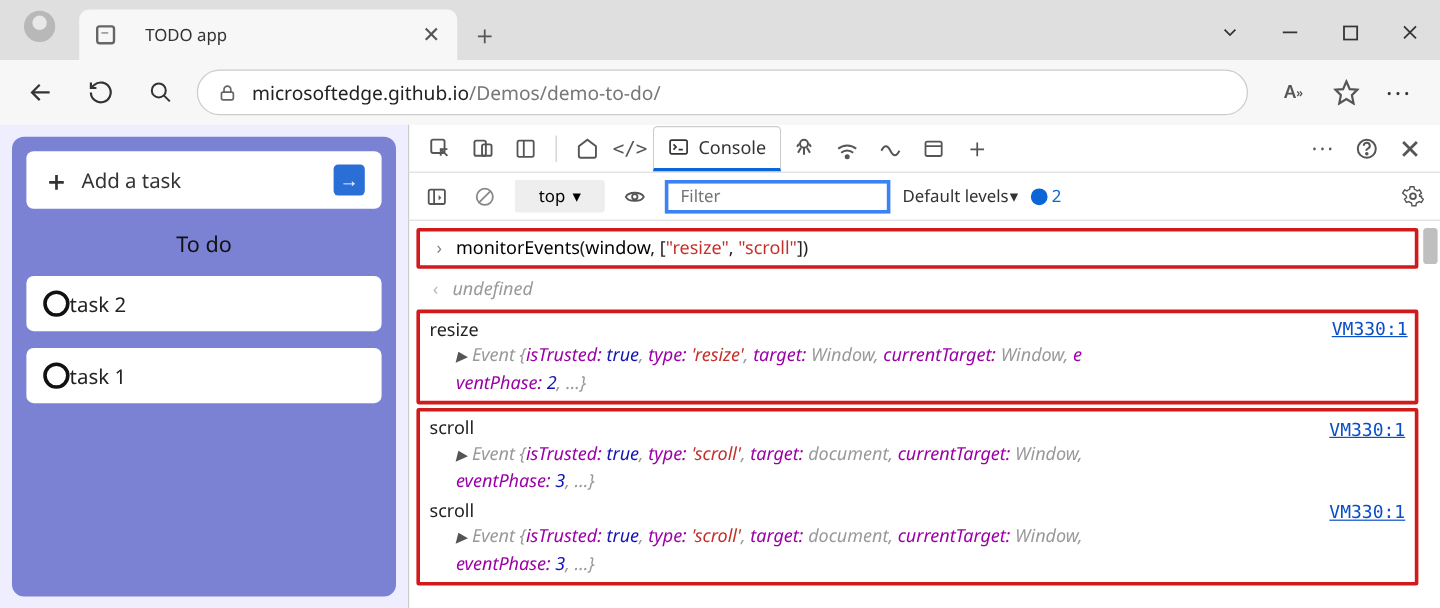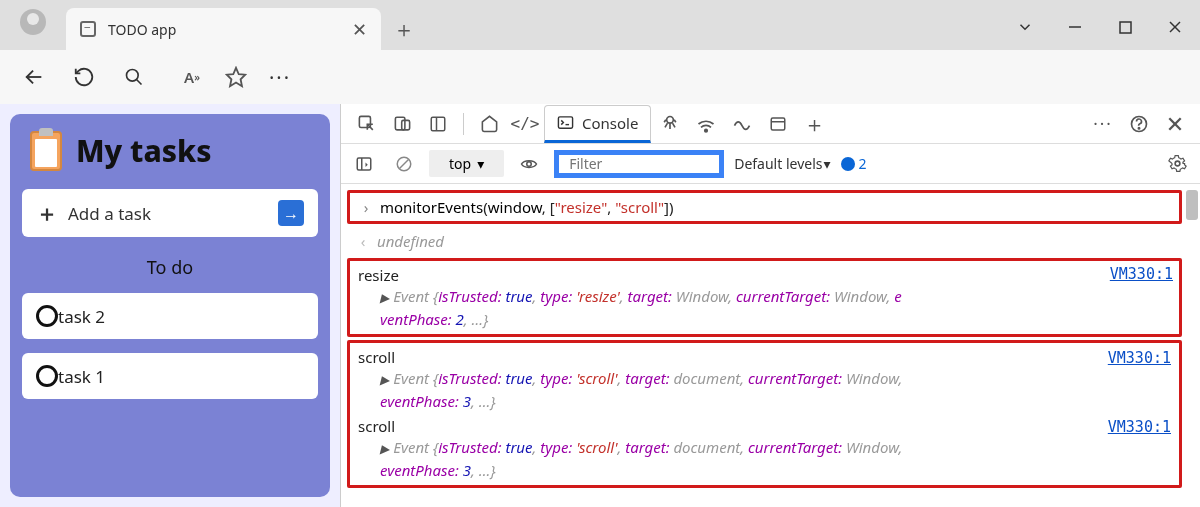--- a/index.html
+++ b/index.html
@@ -3,21 +3,21 @@
 <meta charset="utf-8">
 <style>
 * { margin: 0; padding: 0; box-sizing: border-box; font-family: "Segoe UI", system-ui, sans-serif; }
 body { width: 1200px; height: 507px; background: #f0f0f0; overflow: hidden; }
 
 
 .titlebar { height: 50px; background: #dfdfdf; display: flex; align-items: flex-end; }
 .profile-box { width: 50px; height: 40px; display: flex; align-items: center; justify-content: center; margin-left: 8px; margin-bottom: 8px; }
 .profile-icon { width: 26px; height: 26px; background: #b8b8b8; border-radius: 50%; position: relative; }
 .profile-icon::after { content: ""; position: absolute; width: 12px; height: 12px; background: #e8e8e8; border-radius: 50%; top: 4px; left: 7px; }
-.tab { background: #f7f7f7; height: 42px; width: 315px; margin-left: 8px; border-radius: 8px 8px 0 0; display: flex; align-items: center; padding: 0 14px; gap: 12px; }
+.tab { background: #f7f7f7; height: 42px; width: 315px; margin-left: 8px; border-radius: 8px 8px 0 0; display: flex; align-items: center; padding: 0 14px; gap: 25px; }
 .tab-icon { width: 16px; height: 16px; border: 2px solid #666; border-radius: 3px; position: relative; }
 .tab-icon::after { content: "−"; position: absolute; top: -4px; left: 2px; color: #666; font-size: 12px; }
 .tab-title { flex: 1; font-size: 14px; color: #333; }
 .tab-close { font-size: 18px; color: #555; cursor: pointer; }
 .newtab { width: 46px; height: 42px; display: flex; align-items: center; justify-content: center; font-size: 22px; color: #555; cursor: pointer; }
 .win-controls { margin-left: auto; display: flex; height: 46px; align-items: center; }
 .win-controls > div { width: 50px; height: 100%; display: flex; align-items: center; justify-content: center; font-size: 14px; cursor: pointer; }
 
 
 .addressbar { height: 54px; background: #f7f7f7; display: flex; align-items: center; padding: 0 14px; gap: 10px; }
@@ -51,21 +51,21 @@
 .dt-toolbar .icon-btn { width: 34px; height: 34px; display: flex; align-items: center; justify-content: center; color: #555; cursor: pointer; border-radius: 4px; font-size: 17px; }
 .dt-toolbar .sep { width: 1px; height: 22px; background: #ccc; margin: 0 6px; }
 .dt-tab { height: 38px; padding: 0 12px; display: flex; align-items: center; gap: 8px; border: 1px solid transparent; border-radius: 4px 4px 0 0; cursor: pointer; }
 .dt-tab.active { border: 1px solid #ccc; border-bottom: 3px solid #0a66d6; background: #fff; }
 .dt-tab .lbl { font-size: 15px; color: #333; }
 .dt-right { margin-left: auto; display: flex; gap: 2px; }
 
 .dt-subbar { height: 40px; border-bottom: 1px solid #ddd; display: flex; align-items: center; padding: 0 8px; gap: 10px; font-size: 14px; }
 .dt-subbar .icon-btn { width: 30px; height: 30px; display: flex; align-items: center; justify-content: center; color: #555; cursor: pointer; }
 .ctx-select { display: inline-flex; align-items: center; gap: 6px; background: #eee; padding: 4px 20px; border-radius: 2px; }
-.filter-input { border: 5px solid #3b82f6; height: 28px; padding: 0 10px; font-size: 14px; width: 170px; }
+.filter-input { border: 3px solid #3b82f6; height: 28px; padding: 0 10px; font-size: 14px; width: 188px; }
 .levels { display: inline-flex; align-items: center; gap: 1px; color: #333; }
 .issue-badge { display: inline-flex; align-items: center; gap: 4px; color: #0a66d6; }
 .issue-dot { width: 14px; height: 14px; background: #0a66d6; border-radius: 50%; }
 .gear-right { margin-left: auto; }
 
 
 .console-body { flex: 1; overflow: hidden; font-family: Consolas, Menlo, monospace; font-size: 15px; padding: 3px 18px 3px 6px; position: relative; }
 .console-row { padding: 4px 10px; display: flex; align-items: flex-start; gap: 8px; }
 .hl-red { border: 3px solid #d11a1a; border-radius: 2px; margin: 3px 0; }
 .row-caret { color: #888; width: 12px; text-align: center; }
@@ -136,39 +136,46 @@
         <path d="M3 12a9 9 0 1 0 3-6.7L3 8"></path>
         <polyline points="3 3 3 8 8 8"></polyline>
       </svg>
   </div>
   <div class="nav-btn">
     <svg width="20" height="20" viewBox="0 0 24 24" fill="none" stroke="#333" stroke-width="2">
         <circle cx="10" cy="10" r="7"></circle>
         <line x1="21" y1="21" x2="15" y2="15"></line>
       </svg>
   </div>
+  <div class="url-box">
+    <span>
+      <svg width="17" height="17" viewBox="0 0 24 24" fill="none" stroke="#666" stroke-width="2">
+          <rect x="5" y="11" width="14" height="9" rx="2"></rect>
+          <path d="M8 11V8a4 4 0 0 1 8 0v3"></path>
+        </svg>
+    </span>
+    <span class="url-text">
+      <span class="host">microsoftedge.github.io</span><span>/Demos/demo-to-do/</span>
+    </span>
+  </div>
   <div class="addr-right">
     <div class="nav-btn" style="font-size:15px;font-weight:600;color:#555;">A<sup style="font-size:10px;">»</sup></div>
     <div class="nav-btn">
       <svg width="22" height="22" viewBox="0 0 24 24" fill="none" stroke="#555" stroke-width="2">
           <polygon points="12 2 15 9 22 9.5 17 14.5 18.5 22 12 18 5.5 22 7 14.5 2 9.5 9 9"></polygon>
         </svg>
     </div>
     <div class="nav-btn" style="letter-spacing:2px;">···</div>
   </div>
 </div>
 
 <div class="content">
 
   <div class="app-panel">
     <div class="app-inner">
-      <div class="app-header">
-        <div class="clipboard-icon"></div>
-        <div class="app-title">My tasks</div>
-      </div>
       <div class="add-row">
         <span class="plus">＋</span>
         <span>Add a task</span>
         <span class="go">→</span>
       </div>
       <div class="section-label">To do</div>
       <div class="task">
         <span class="circle"></span>
         <span>task 2</span>
       </div>

